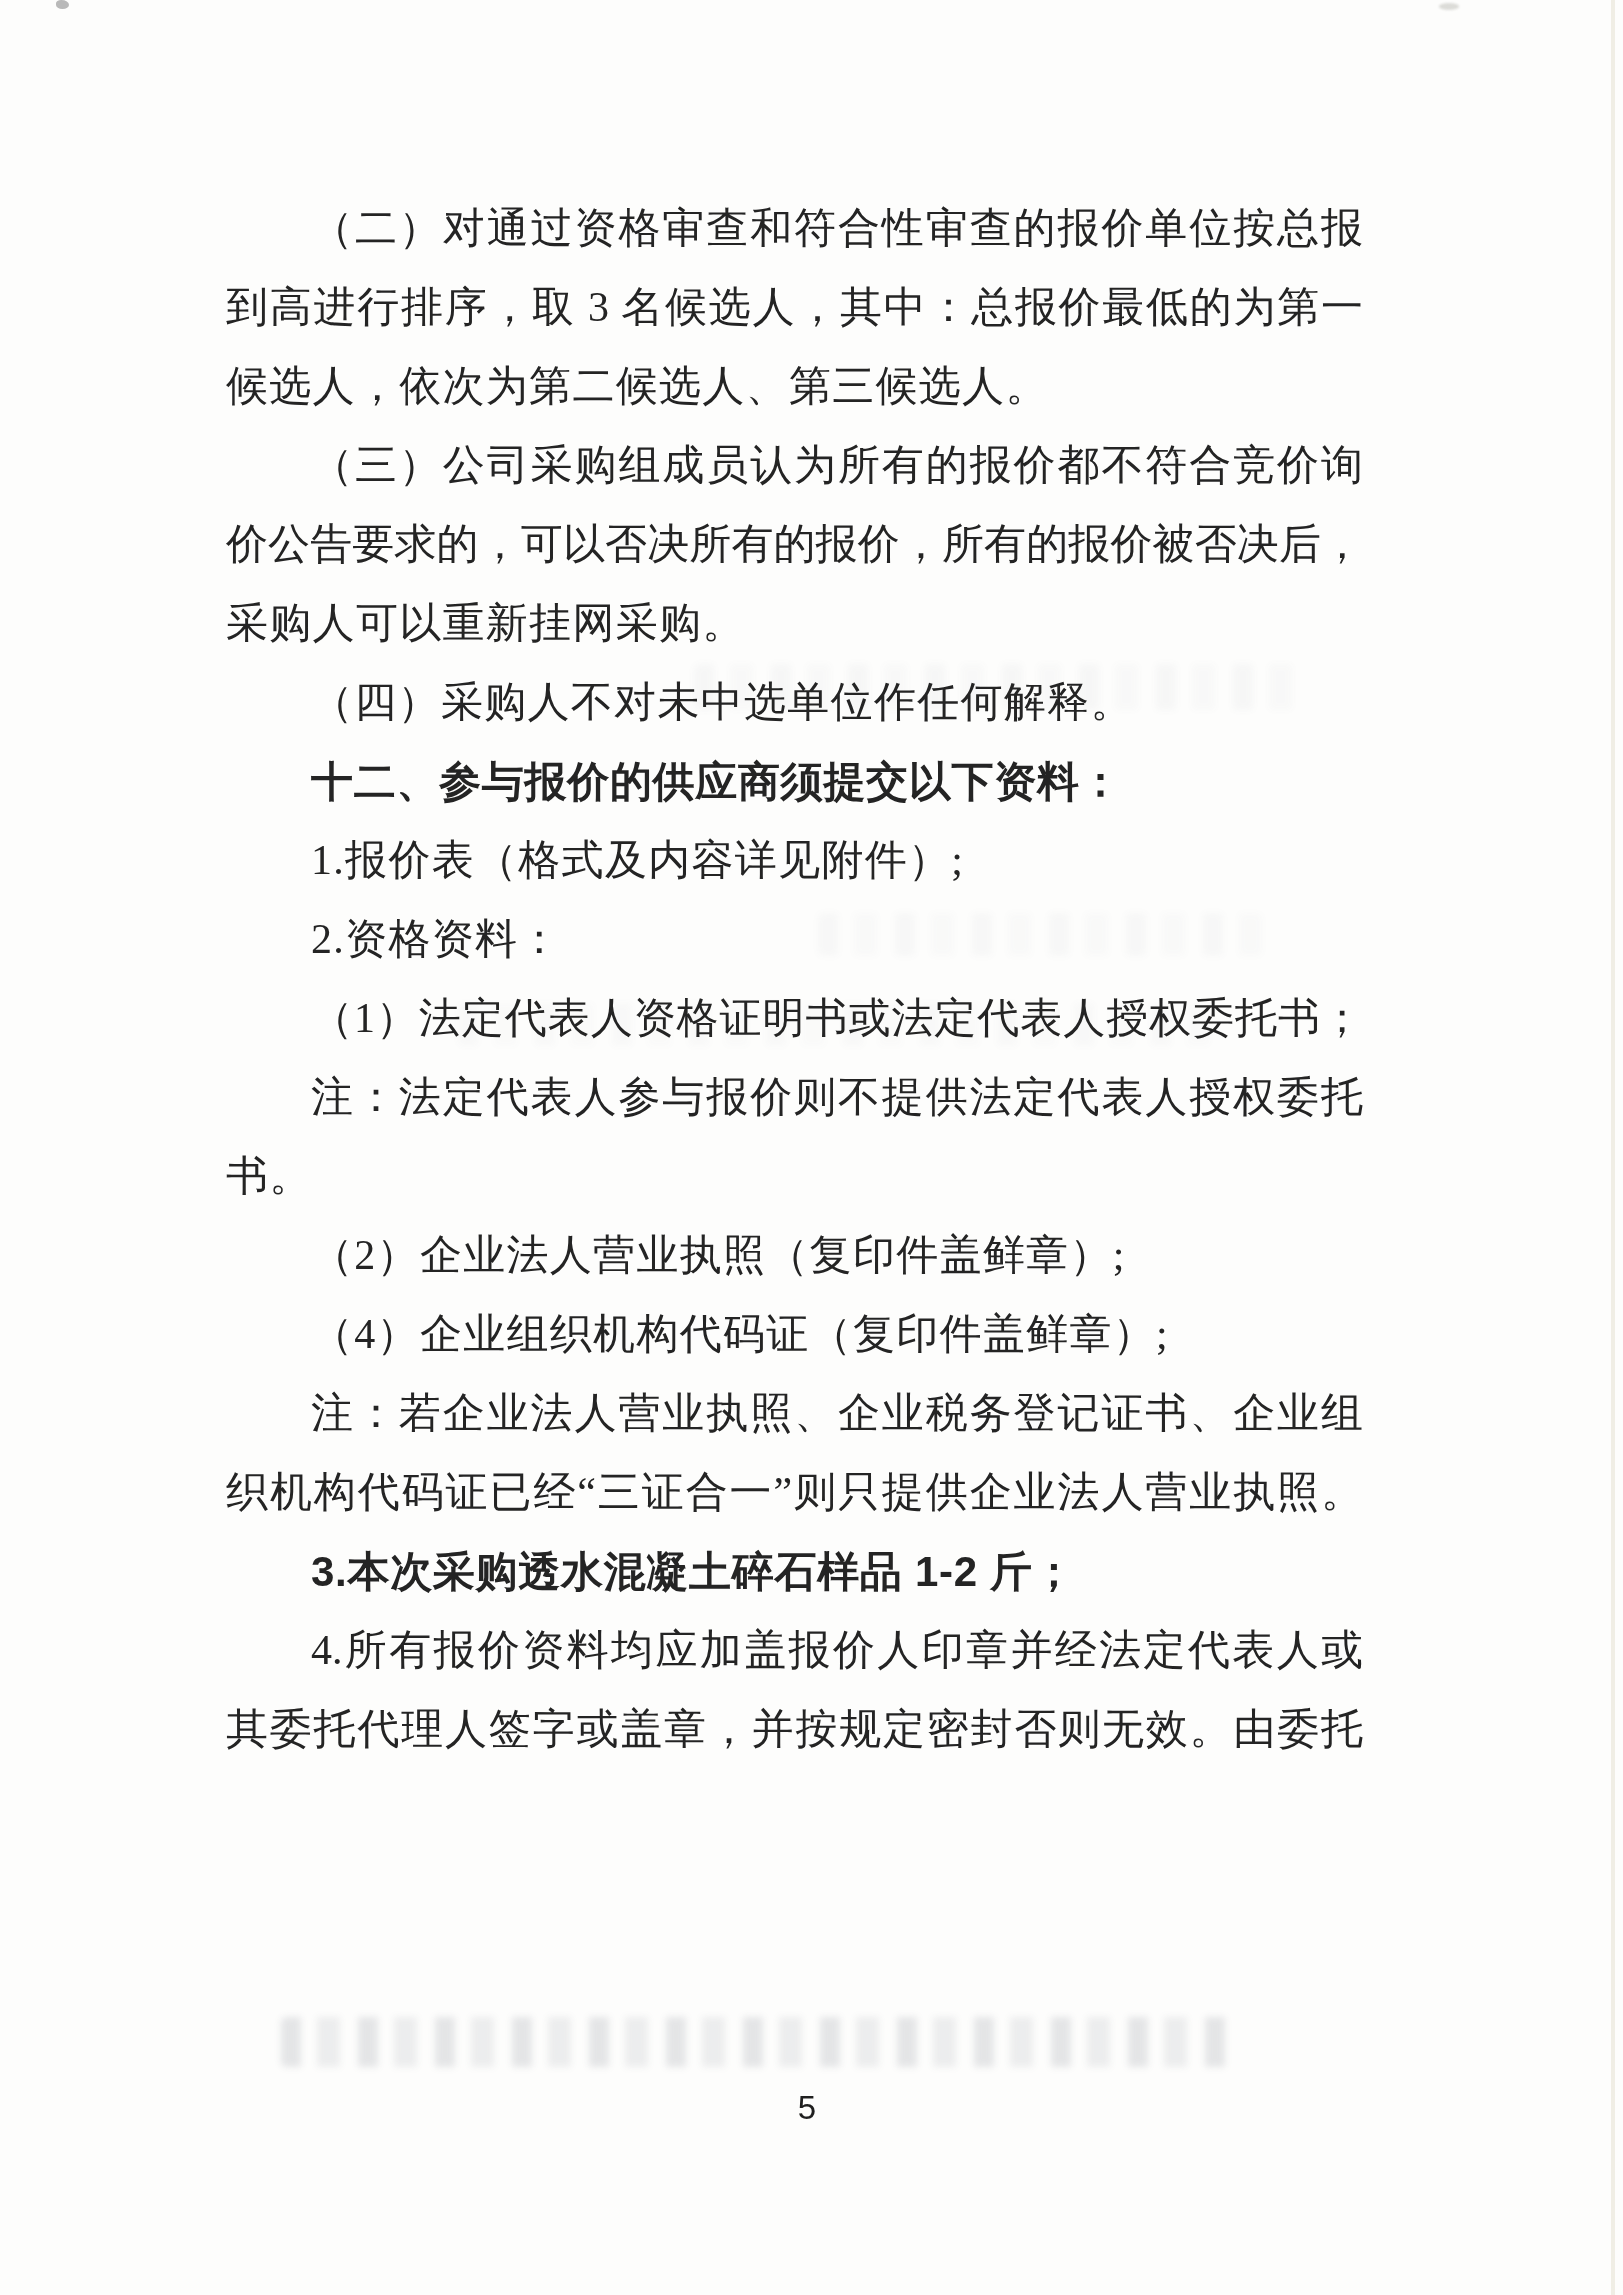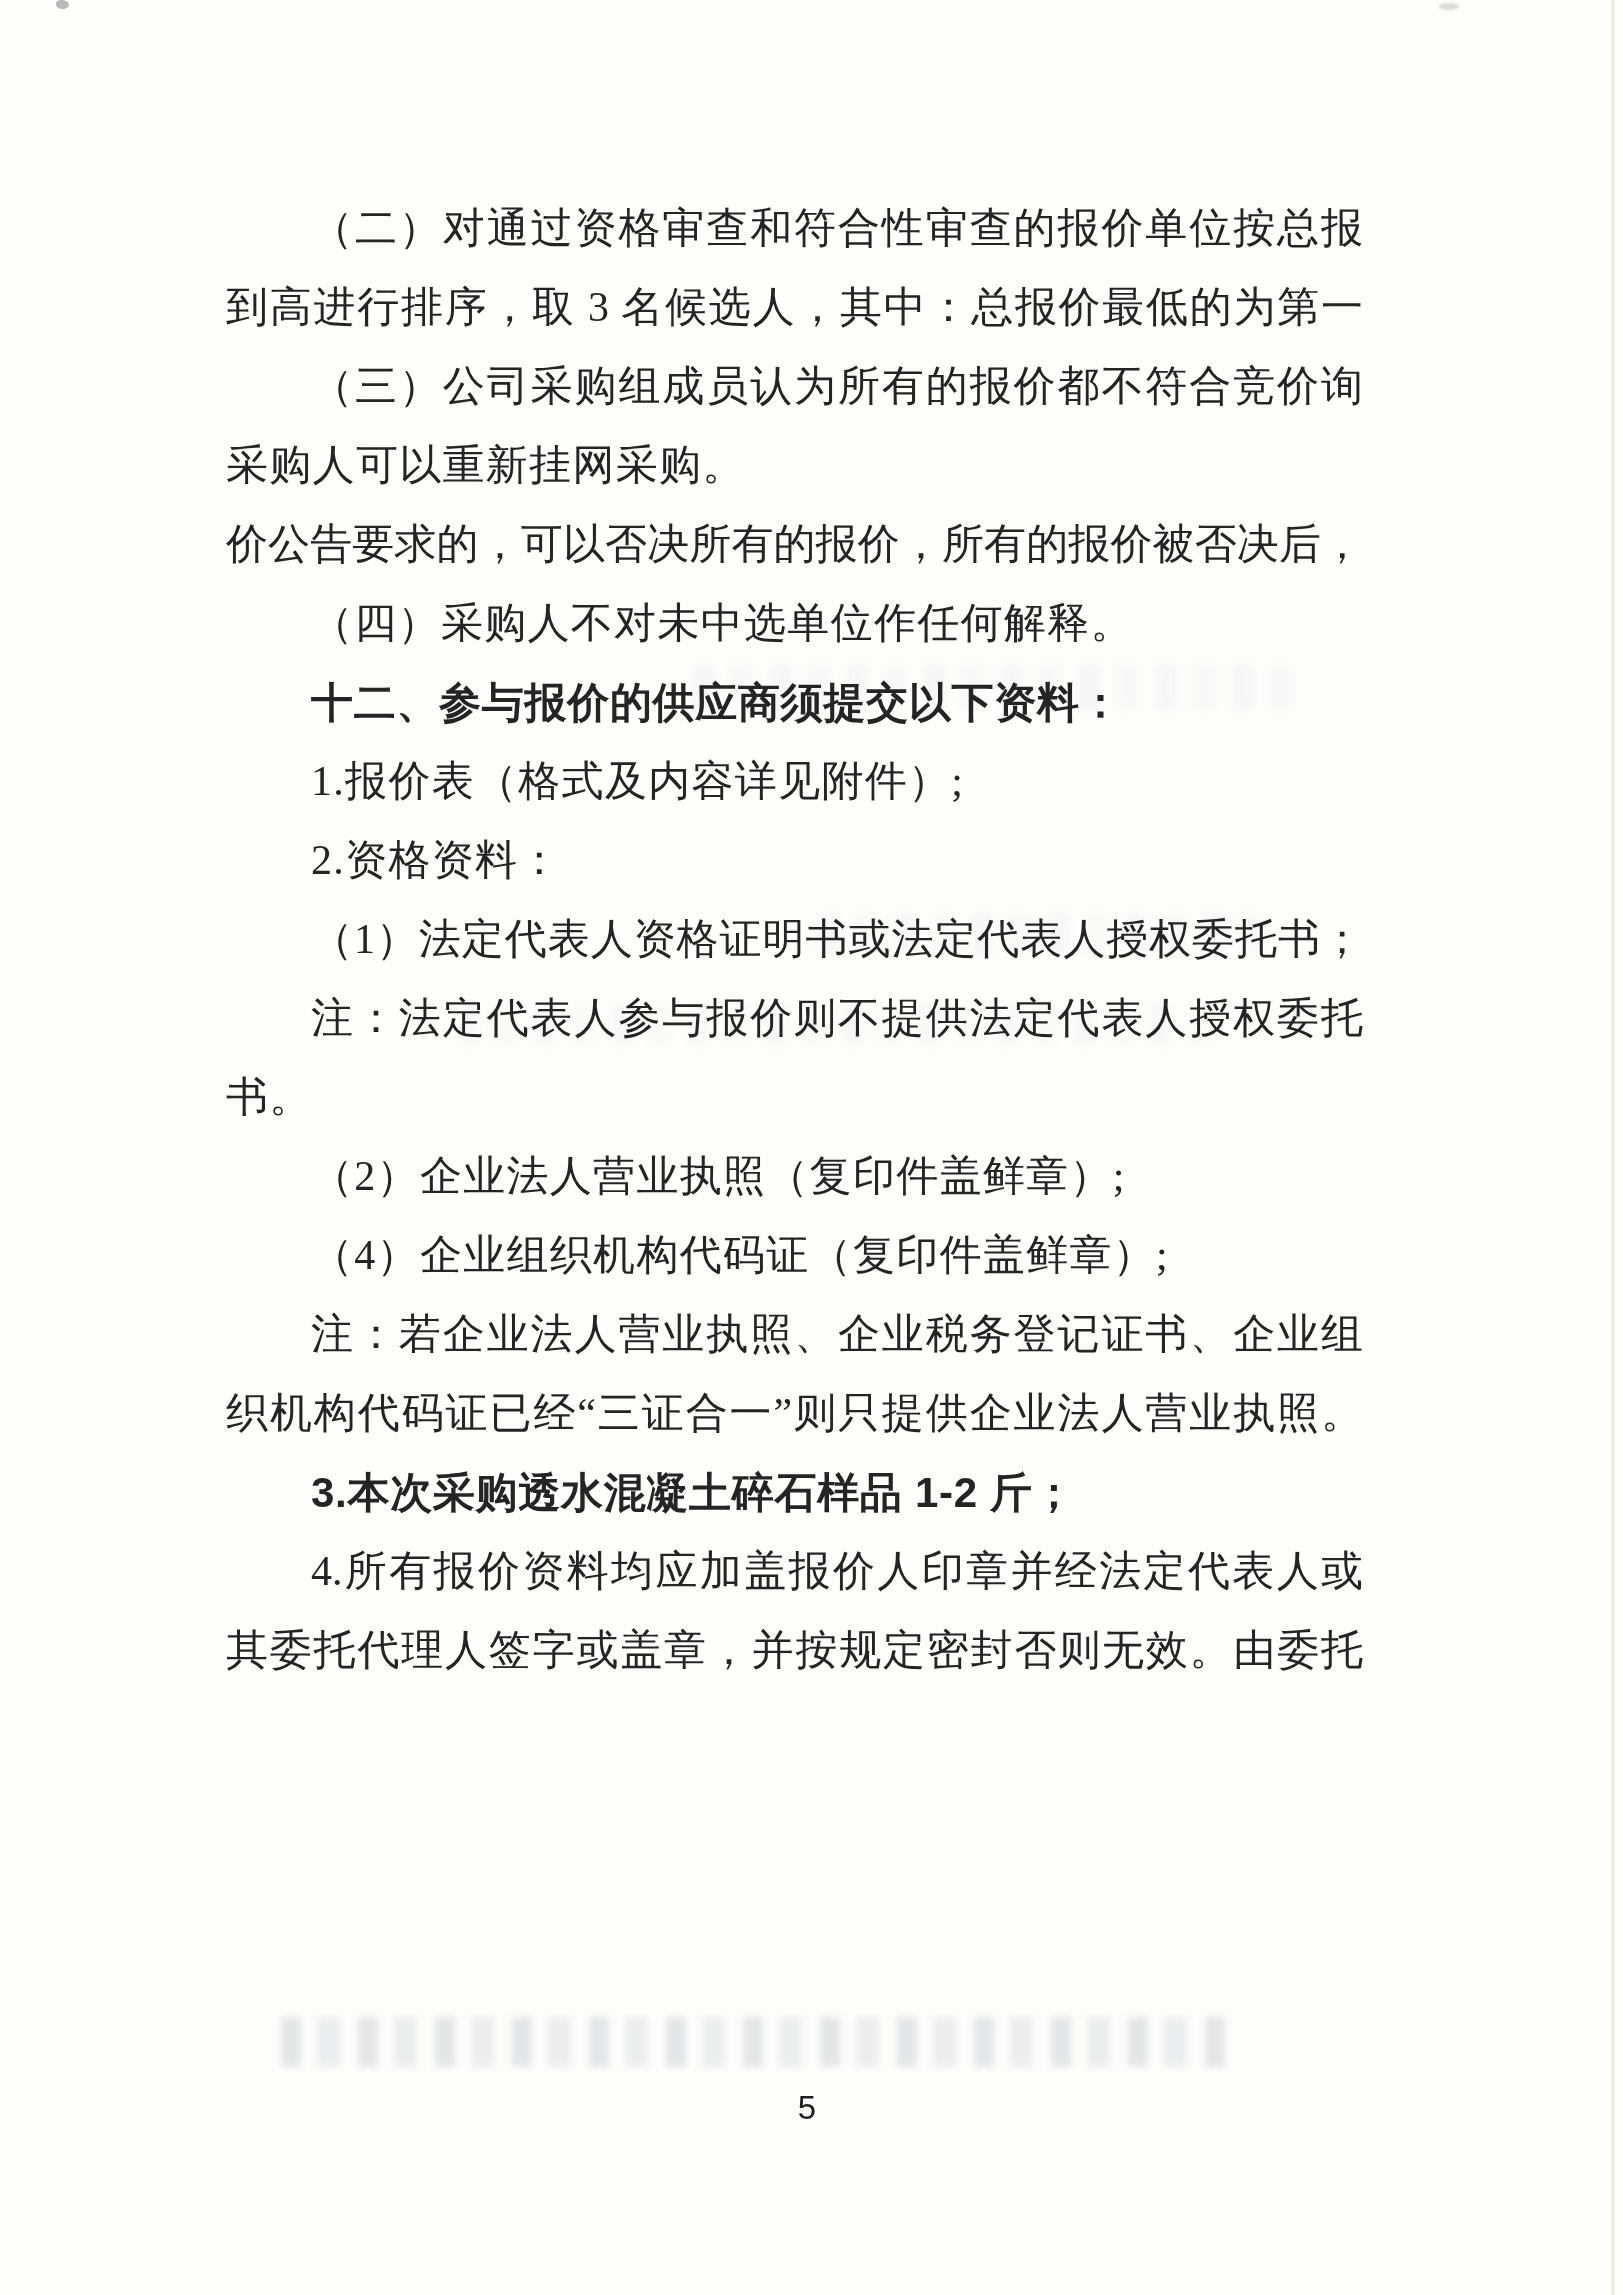--- a/index.html
+++ b/index.html
@@ -126,23 +126,24 @@
   <div class="speck-b"></div>
 
   <div class="bleed bleed-mid-1"></div>
   <div class="bleed bleed-mid-2"></div>
   <div class="bleed bleed-mid-3"></div>
   <div class="bleed bleed-bottom"></div>
 
   <div class="text-block">
       <div class="line indent justify">（二）对通过资格审查和符合性审查的报价单位按总报</div>
       <div class="line justify">到高进行排序，取 3 名候选人，其中：总报价最低的为第一</div>
+      <div class="line">候选人，依次为第二候选人、第三候选人。</div>
       <div class="line indent justify">（三）公司采购组成员认为所有的报价都不符合竞价询</div>
+      <div class="line justify">价公告要求的，可以否决所有的报价，所有的报价被否决后，</div>
       <div class="line">采购人可以重新挂网采购。</div>
-      <div class="line justify">价公告要求的，可以否决所有的报价，所有的报价被否决后，</div>
       <div class="line indent">（四）采购人不对未中选单位作任何解释。</div>
       <div class="line indent bold">十二、参与报价的供应商须提交以下资料：</div>
       <div class="line indent">1.报价表（格式及内容详见附件）;</div>
       <div class="line indent">2.资格资料：</div>
       <div class="line indent justify">（1）法定代表人资格证明书或法定代表人授权委托书；</div>
       <div class="line indent justify">注：法定代表人参与报价则不提供法定代表人授权委托</div>
       <div class="line">书。</div>
       <div class="line indent">（2）企业法人营业执照（复印件盖鲜章）;</div>
       <div class="line indent">（4）企业组织机构代码证（复印件盖鲜章）;</div>
       <div class="line indent justify">注：若企业法人营业执照、企业税务登记证书、企业组</div>

